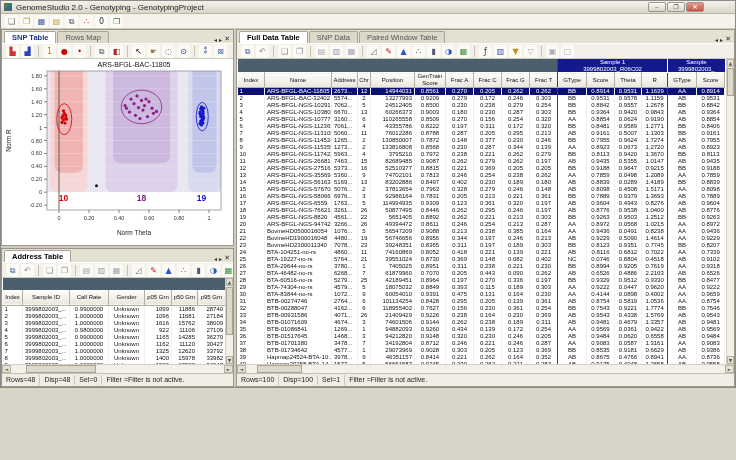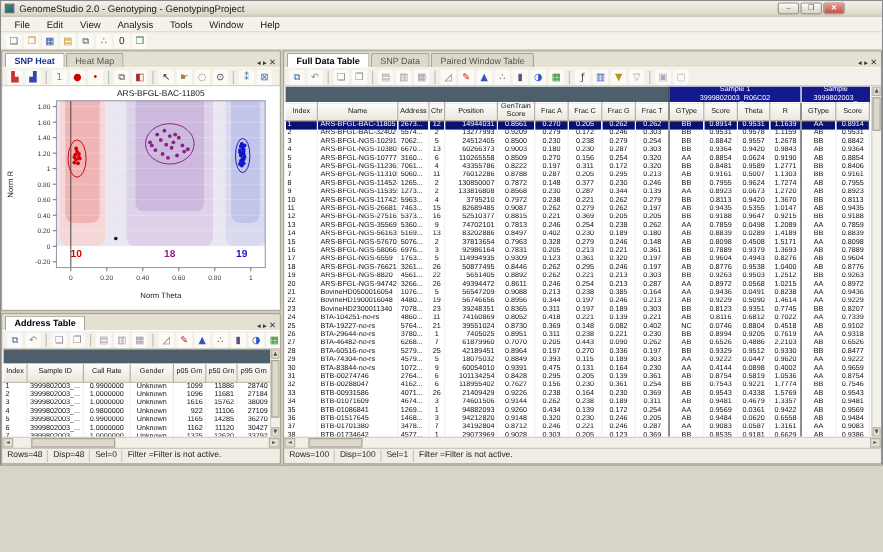--- a/index.html
+++ b/index.html
@@ -70,48 +70,39 @@
   <div class="titlebar">
     <span class="appicon"></span>
     <span class="title">GenomeStudio 2.0 - Genotyping - GenotypingProject</span>
     <span class="winbtns">
       <span class="wbtn">–</span>
       <span class="wbtn">❐</span>
       <span class="wbtn close">✕</span>
     </span>
   </div>
 
-  <div class="menubar">
-    <span>File</span>
-    <span>Edit</span>
-    <span>View</span>
-    <span>Analysis</span>
-    <span>Tools</span>
-    <span>Window</span>
-    <span>Help</span>
-  </div>
 
   <div class="toolbar" id="main-toolbar">
       <span class="tbicon" style="color: rgb(102, 102, 119);">❏</span>
       <span class="tbicon" style="color: rgb(192, 144, 32);">❐</span>
       <span class="tbicon" style="color: rgb(51, 85, 170);">▦</span>
       <span class="tbicon" style="color: rgb(192, 144, 32);">▤</span>
       <span class="tbicon" style="color: rgb(85, 85, 102);">⧉</span>
       <span class="tbicon" style="color: rgb(204, 34, 34);">∴</span>
       <span class="tbicon" style="color: rgb(51, 51, 51);">0</span>
       <span class="tbicon" style="color: rgb(42, 122, 42);">❒</span>
     </div>
 
   <div class="workspace">
     <div class="leftcol">
 
       <div class="panel" id="snp-panel">
         <div class="tabbar">
-          <span class="tab active blue">SNP Heat</span>
-          <span class="tab">Heat Map</span>
+          <span class="tab active blue">SNP Table</span>
+          <span class="tab">Rows Map</span>
           <span class="tabctrl">
             <span>◂</span>
             <span>▸</span>
             <span class="x">✕</span>
           </span>
         </div>
         <div class="toolbar small" id="snp-toolbar">
             <span class="tbicon" style="color: rgb(204, 51, 51);">▙</span>
             <span class="tbicon" style="color: rgb(51, 68, 187);">▟</span>
             <span class="tbsep"></span>

